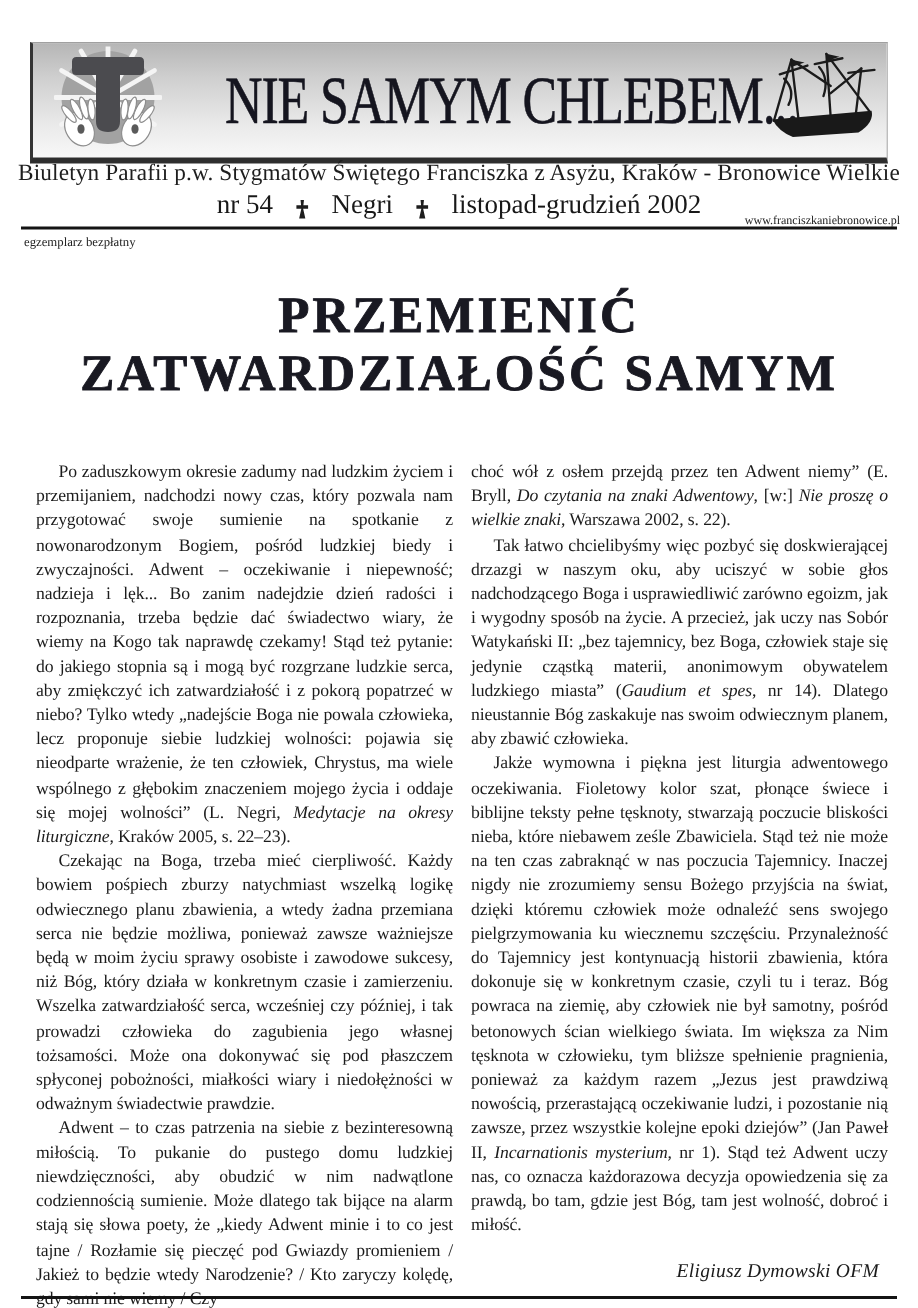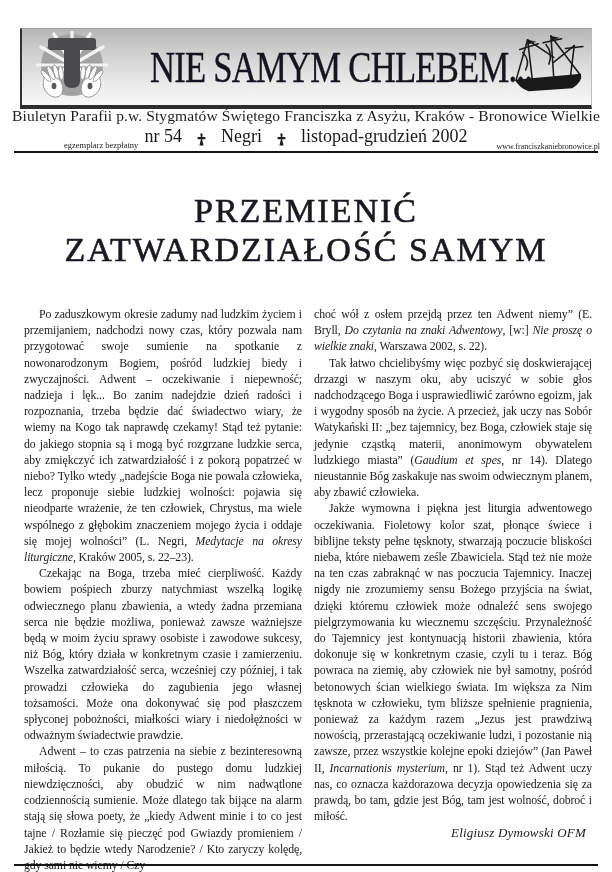--- a/index.html
+++ b/index.html
@@ -15,36 +15,36 @@
   .masthead-title span{display:inline-block;white-space:nowrap;font-size:45px;letter-spacing:-1px;
             color:#15151f;transform:scaleX(0.77);transform-origin:left center;
             -webkit-text-stroke:0.4px #15151f;}
   .ship{position:absolute;right:6px;top:4px;width:74px;height:68px;}
   
   .subtitle{position:absolute;top:107px;left:0;right:0;text-align:center;
             font-size:15.5px;color:#1e1e1e;letter-spacing:0.1px;font-family:Liberation Serif, serif;}
   .issue-row{position:absolute;top:126px;left:0;right:0;display:flex;justify-content:center;
             align-items:flex-end;gap:13px;font-size:18px;color:#181818;}
   .cross{width:13px;height:15px;display:block;}
-  .copy-note{position:absolute;top:140px;left:16px;font-size:8.5px;color:#222;margin-left:48px;}
+  .copy-note{position:absolute;top:156px;left:16px;font-size:8.5px;color:#222;}
   .website{position:absolute;top:142px;right:12px;font-size:8px;color:#222;}
   .rule-top{position:absolute;top:151px;left:14px;right:14px;height:2px;background:#141414;}
   .rule-bottom{position:absolute;top:864px;left:14px;right:14px;height:2px;background:#141414;}
   
   .article-title{position:absolute;top:191px;left:0;right:0;text-align:center;color:#191922;}
-  .article-title .t-line{font-size:34px;line-height:39px;letter-spacing:2px;
+  .article-title .t-line{font-size:34px;line-height:39px;letter-spacing:2px;font-weight:bold;
             -webkit-text-stroke:0.6px #191922;}
   
   .columns{position:absolute;top:306px;left:24px;right:20px;display:flex;gap:12px;}
   .col{width:50%;font-size:11.8px;line-height:16.2px;text-align:justify;
        letter-spacing:-0.1px;color:#1b1b1b;hyphens:auto;-webkit-hyphens:auto;}
   .col p{margin:0;}
   .col p.indent{text-indent:15px;}
   .it{font-style:italic;}
-  .signature{padding-right:6px;text-align:right;font-style:italic;
+  .signature{margin-top:14px;padding-right:6px;text-align:right;font-style:italic;
              font-size:13px;letter-spacing:0.2px;}
 </style>
 </head>
 <body>
 
 <div class="page">
 
   <div class="masthead">
     <svg class="logo" viewBox="0 0 72 72">
       <circle cx="36" cy="34" r="31" fill="#a2a2a2"></circle>

